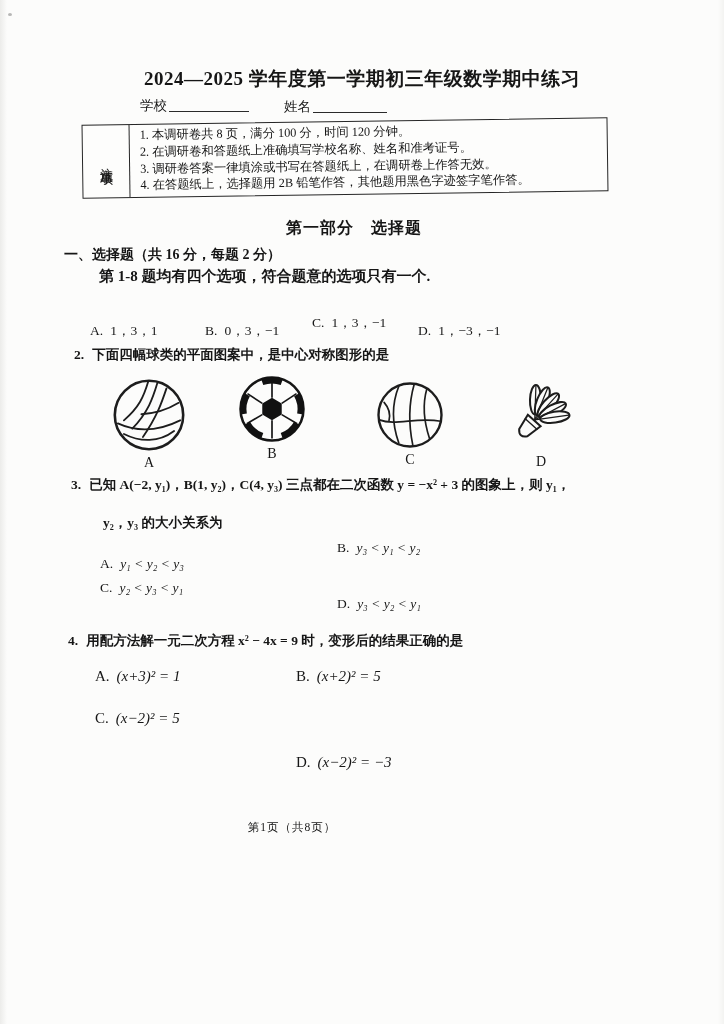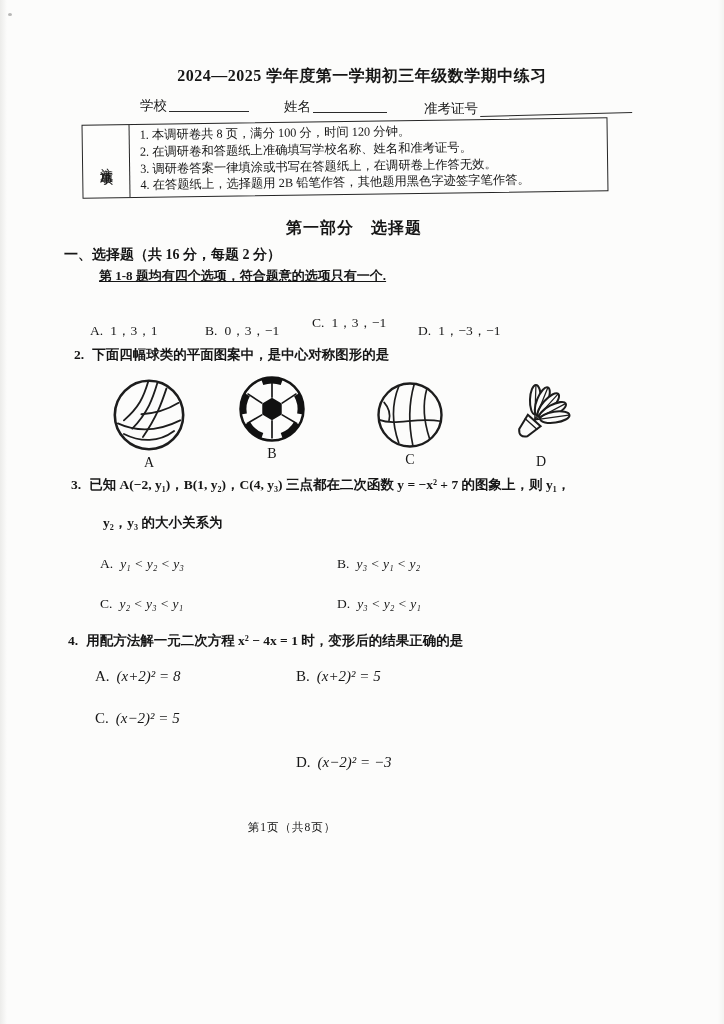--- a/index.html
+++ b/index.html
@@ -7,38 +7,38 @@
     position:relative;width:724px;height:1024px;margin:0 auto;
     background:
       linear-gradient(90deg,#ececea 0px,rgba(236,236,234,0) 7px),
       linear-gradient(270deg,#f3f3f1 0px,rgba(243,243,241,0) 6px),
       #fcfcfb;
     font-family:"Liberation Serif","DejaVu Serif",serif;
     color:#161616;
     overflow:hidden;
   }
   .abs{position:absolute;}
-  .title{width:724px;text-align:center;font-size:16px;font-weight:700;letter-spacing:.5px;}
+  .title{width:724px;text-align:center;font-size:19px;font-weight:700;letter-spacing:.5px;}
   .info-group{font-size:13.5px;white-space:nowrap;}
   .uline{display:inline-block;border-bottom:1.2px solid #2a2a2a;height:14px;vertical-align:-2px;margin-left:2px;}
   .notice-box{
     left:82px;top:121px;width:524px;height:72px;
     border:1.6px solid #262626;transform:rotate(-.8deg);
     display:flex;background:rgba(255,255,255,.4);
   }
   .notice-side{
     width:46px;border-right:1.6px solid #262626;
     display:flex;align-items:center;justify-content:center;
     font-size:13px;letter-spacing:2px;
     writing-mode:vertical-rl;text-orientation:upright;
   }
   .notice-items{padding:2px 6px 2px 10px;font-size:12.3px;line-height:16.8px;white-space:nowrap;}
   .part-title{width:708px;text-align:center;font-size:16px;font-weight:700;letter-spacing:1px;}
   .sec-h{font-size:14px;font-weight:700;}
-  .sec-note{font-size:13px;font-weight:700;text-decoration:underline;}
+  .sec-note{font-size:15px;font-weight:700;}
   .stem{font-size:13.5px;font-weight:700;white-space:nowrap;}
   .qno{display:inline-block;margin-right:8px;font-weight:700;}
   .opt{font-size:13.5px;white-space:nowrap;}
   .opt .lab{margin-right:7px;}
   .math{font-style:italic;}
   .opt-lg{font-size:15px;}
   .fig-block{width:90px;text-align:center;}
   .fig-label{font-size:14px;margin-top:2px;}
   .footer{width:584px;text-align:center;font-size:11.5px;letter-spacing:1px;}
   .speck{left:8px;top:13px;width:4px;height:3px;background:#9a9a98;border-radius:50%;opacity:.7;}
@@ -52,23 +52,20 @@
   <div class="abs speck"></div>
 
   <div class="abs title" style="top:66px;left:0;">2024—2025 学年度第一学期初三年级数学期中练习</div>
 
   <div class="abs info-group" style="left:140px;top:97px;">
     <span>学校</span><span class="uline" style="width:80px;"></span>
   </div>
   <div class="abs info-group" style="left:284px;top:98px;">
     <span>姓名</span><span class="uline" style="width:74px;"></span>
   </div>
-  <div class="abs info-group" style="left:424px;top:100px;">
-    <span>准考证号</span><span class="uline" style="width:152px;transform:rotate(-1.6deg);"></span>
-  </div>
 
   <div class="abs notice-box">
     <div class="notice-side">注意事项</div>
     <div class="notice-items">
       <div>1. 本调研卷共 8 页，满分 100 分，时间 120 分钟。</div>
       <div>2. 在调研卷和答题纸上准确填写学校名称、姓名和准考证号。</div>
       <div>3. 调研卷答案一律填涂或书写在答题纸上，在调研卷上作答无效。</div>
       <div>4. 在答题纸上，选择题用 2B 铅笔作答，其他题用黑色字迹签字笔作答。</div>
     </div>
   </div>
@@ -168,42 +165,42 @@
           <line x1="50" y1="62" x2="78.3" y2="28.3"></line>
         </g>
         <path d="M39,63 L61,63 L57,84 Q50,93 43,84 Z" fill="#fcfcfb"></path>
         <line x1="40" y1="69" x2="60" y2="69" stroke-width="1.8"></line>
       </g>
     </svg>
     <div class="fig-label">D</div>
   </div>
 
   <div class="abs stem" style="left:71px;top:476px;">
-    <span class="qno">3.</span><span>已知 A(−2, y₁)，B(1, y₂)，C(4, y₃) 三点都在二次函数 y = −x² + 7 的图象上，则 y₁，</span>
+    <span class="qno">3.</span><span>已知 A(−2, y₁)，B(1, y₂)，C(4, y₃) 三点都在二次函数 y = −x² + 3 的图象上，则 y₁，</span>
   </div>
   <div class="abs stem" style="left:103px;top:514px;">y₂，y₃ 的大小关系为</div>
 
   <div class="abs opt" style="left:100px;top:556px;">
     <span class="lab">A.</span><span class="math">y₁ &lt; y₂ &lt; y₃</span>
   </div>
-  <div class="abs opt" style="left:337px;top:556px;text-align:center;">
+  <div class="abs opt" style="left:337px;top:540px;text-align:center;">
     <span class="lab">B.</span><span class="math">y₃ &lt; y₁ &lt; y₂</span>
   </div>
-  <div class="abs opt" style="left:100px;top:596px;">
+  <div class="abs opt" style="left:100px;top:580px;">
     <span class="lab">C.</span><span class="math">y₂ &lt; y₃ &lt; y₁</span>
   </div>
   <div class="abs opt" style="left:337px;top:596px;">
     <span class="lab">D.</span><span class="math">y₃ &lt; y₂ &lt; y₁</span>
   </div>
 
   <div class="abs stem" style="left:68px;top:632px;">
-    <span class="qno">4.</span><span>用配方法解一元二次方程 x² − 4x = 1 时，变形后的结果正确的是</span>
+    <span class="qno">4.</span><span>用配方法解一元二次方程 x² − 4x = 9 时，变形后的结果正确的是</span>
   </div>
   <div class="abs opt opt-lg" style="left:95px;top:668px;">
-    <span class="lab">A.</span><span class="math">(x+2)² = 8</span>
+    <span class="lab">A.</span><span class="math">(x+3)² = 1</span>
   </div>
   <div class="abs opt opt-lg" style="left:296px;top:668px;">
     <span class="lab">B.</span><span class="math">(x+2)² = 5</span>
   </div>
   <div class="abs opt opt-lg" style="left:95px;top:710px;">
     <span class="lab">C.</span><span class="math">(x−2)² = 5</span>
   </div>
   <div class="abs opt opt-lg" style="left:296px;top:710px;margin-top:44px;">
     <span class="lab">D.</span><span class="math">(x−2)² = −3</span>
   </div>

